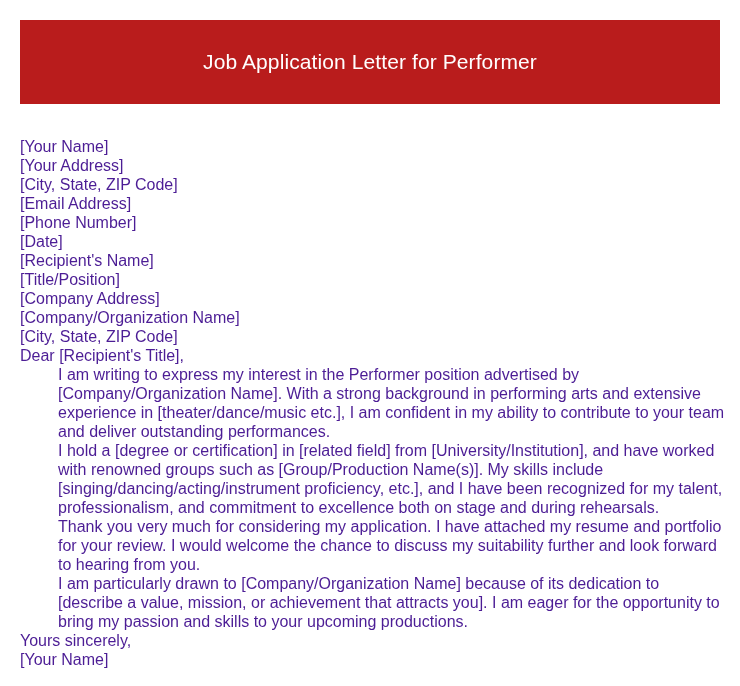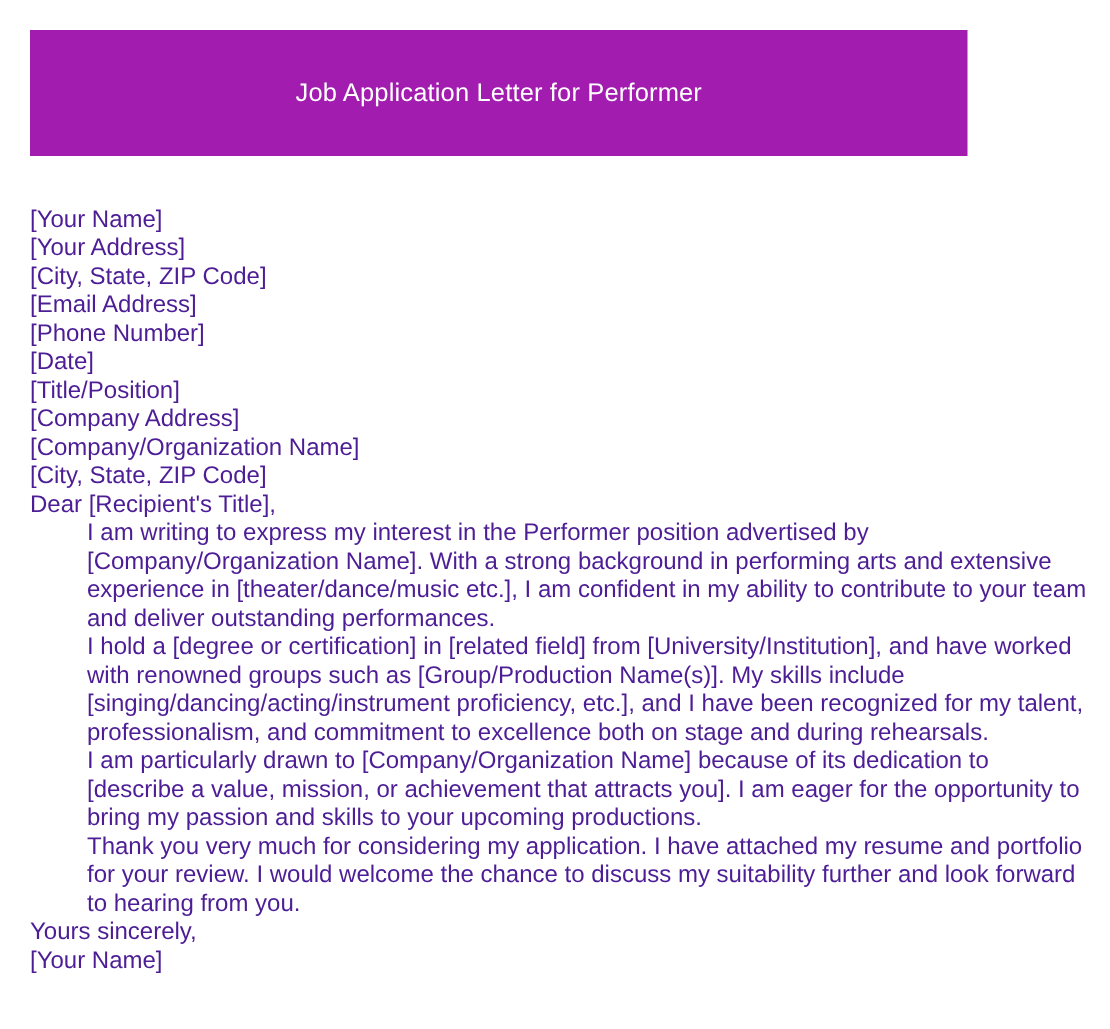--- a/index.html
+++ b/index.html
@@ -1,21 +1,21 @@
 <!DOCTYPE html>
 <html><head>
   <meta charset="utf-8">
   <style>
     html, body { margin: 0; padding: 0; background: #ffffff; }
     body { width: 740px; height: 686px; position: relative; overflow: hidden; font-family: "Liberation Sans", sans-serif; }
     .header {
-      position: absolute; left: 20px; top: 20px; width: 625px; height: 84px;
-      background: #a21caf; color: #ffffff;
+      position: absolute; left: 20px; top: 20px; width: 700px; height: 84px;
+      background: #b91c1c; color: #ffffff;
       display: flex; align-items: center; justify-content: center;
-      font-size: 17px; letter-spacing: 0.1px;
+      font-size: 21px; letter-spacing: 0.1px;
     }
     .letter {
       position: absolute; left: 20px; top: 137px; width: 705px;
       color: #4c1d95; font-size: 16px; line-height: 19px;
       font-stretch: condensed;
     }
     .line { display: block; white-space: normal; }
     .para { display: block; margin-left: 38px; }
   </style>
 </head>
@@ -28,25 +28,26 @@
 <div class="letter">
   <div>
     <span class="line">[Your Name]</span>
     <span class="line">[Your Address]</span>
     <span class="line">[City, State, ZIP Code]</span>
     <span class="line">[Email Address]</span>
     <span class="line">[Phone Number]</span>
     <span class="line">[Date]</span>
   </div>
   <div>
+    <span class="line">[Recipient's Name]</span>
     <span class="line">[Title/Position]</span>
     <span class="line">[Company Address]</span>
     <span class="line">[Company/Organization Name]</span>
     <span class="line">[City, State, ZIP Code]</span>
   </div>
   <span class="line">Dear [Recipient's Title],</span>
   <span class="para">I am writing to express my interest in the Performer position advertised by [Company/Organization Name]. With a strong background in performing arts and extensive experience in [theater/dance/music etc.], I am confident in my ability to contribute to your team and deliver outstanding performances.</span>
   <span class="para">I hold a [degree or certification] in [related field] from [University/Institution], and have worked with renowned groups such as [Group/Production Name(s)]. My skills include [singing/dancing/acting/instrument proficiency, etc.], and I have been recognized for my talent, professionalism, and commitment to excellence both on stage and during rehearsals.</span>
+  <span class="para">Thank you very much for considering my application. I have attached my resume and portfolio for your review. I would welcome the chance to discuss my suitability further and look forward to hearing from you.</span>
   <span class="para">I am particularly drawn to [Company/Organization Name] because of its dedication to [describe a value, mission, or achievement that attracts you]. I am eager for the opportunity to bring my passion and skills to your upcoming productions.</span>
-  <span class="para">Thank you very much for considering my application. I have attached my resume and portfolio for your review. I would welcome the chance to discuss my suitability further and look forward to hearing from you.</span>
   <span class="line">Yours sincerely,</span>
   <span class="line">[Your Name]</span>
 </div>
 
 </body></html>

